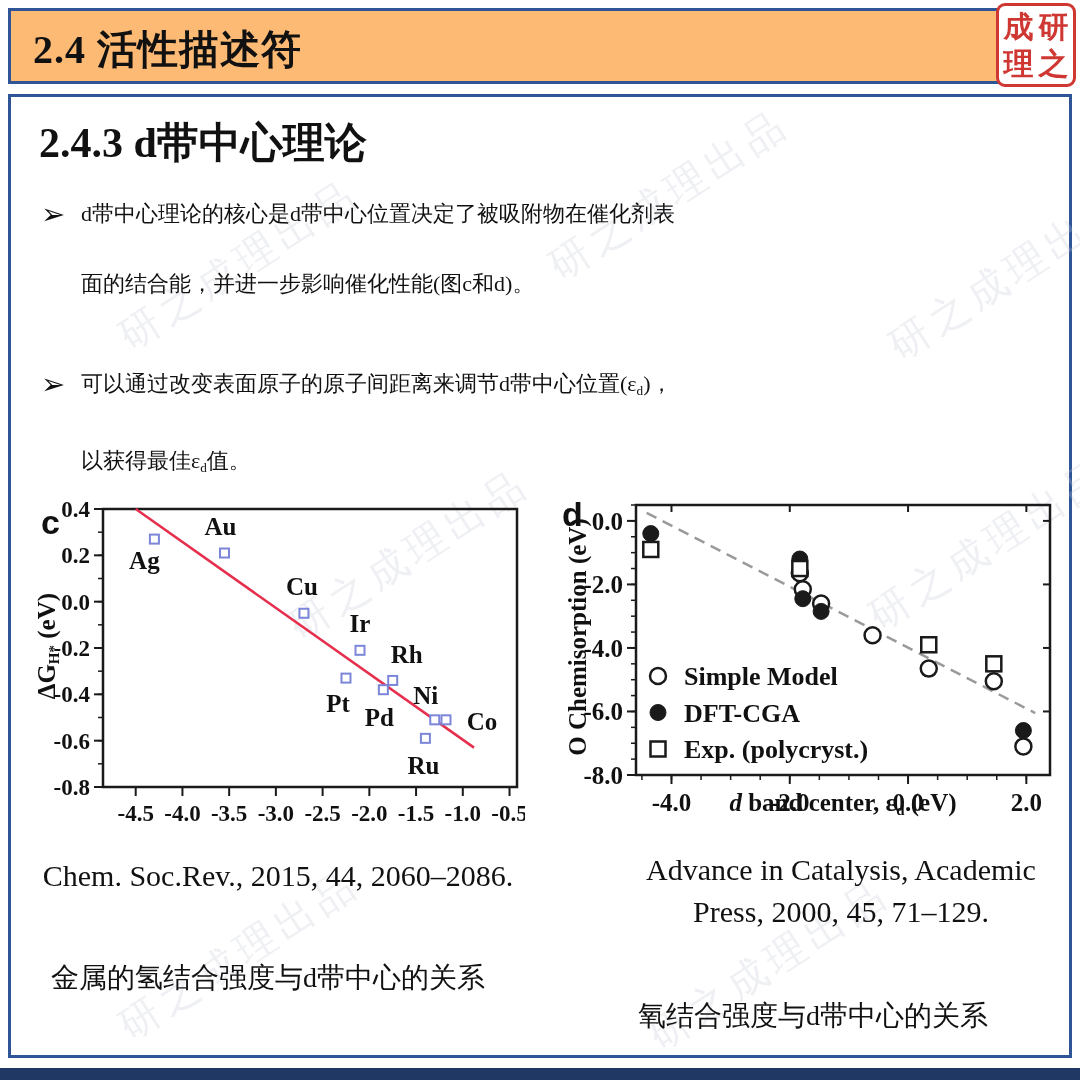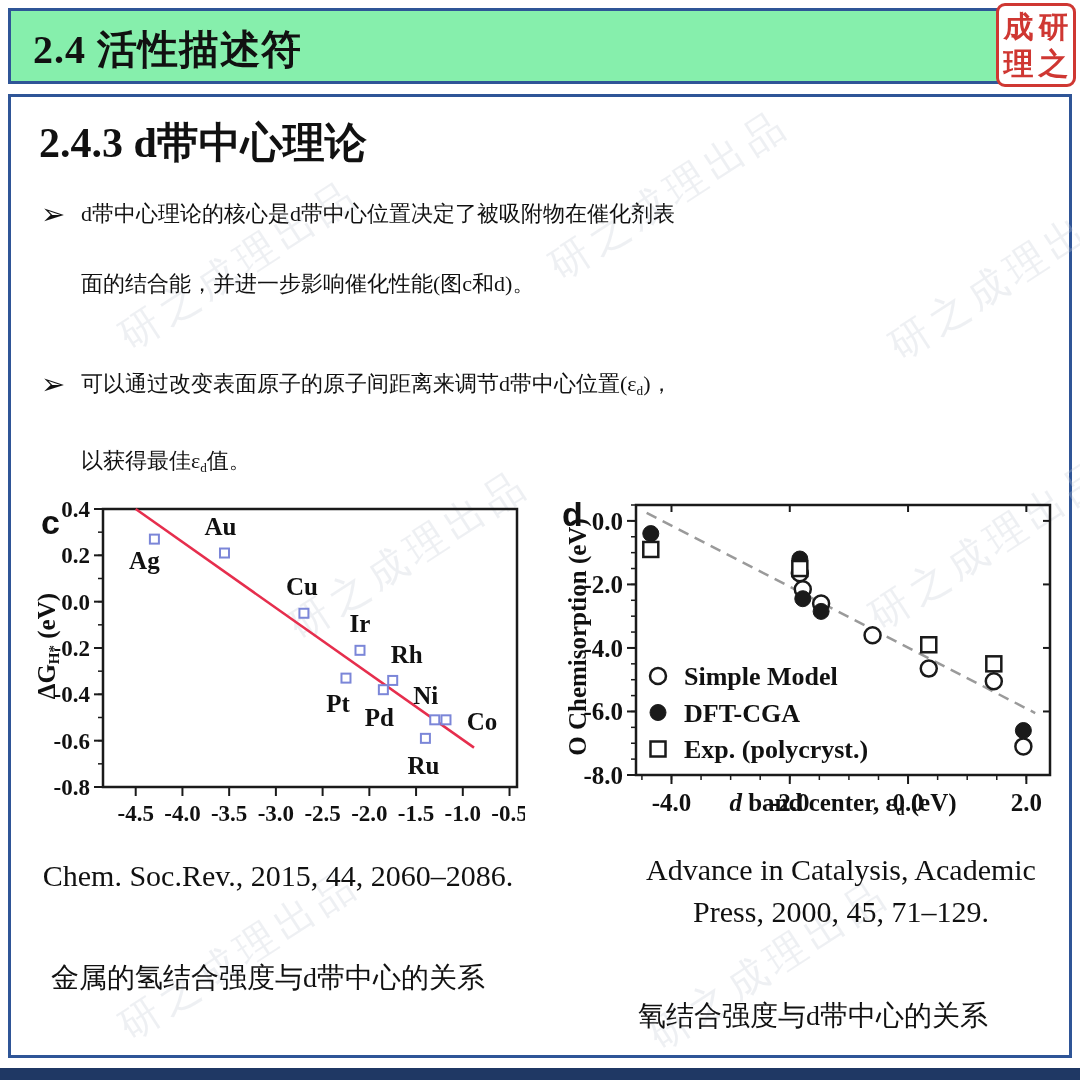--- a/index.html
+++ b/index.html
@@ -1,20 +1,20 @@
 <!DOCTYPE html>
 <html><head>
 <meta charset="utf-8">
 <style>
   *{margin:0;padding:0;box-sizing:border-box}
   html,body{width:1080px;height:1080px}
   body{position:relative;background:#fff;font-family:"Liberation Serif",serif;color:#111;overflow:hidden}
   .abs{position:absolute}
   
-  .header-box{left:8px;top:8px;width:1064px;height:76px;border:3px solid #2f5597;background:#86efac}
+  .header-box{left:8px;top:8px;width:1064px;height:76px;border:3px solid #2f5597;background:#fdba74}
   .header-title{left:22px;top:14px;font-size:40px;font-weight:700;letter-spacing:1px}
   .seal{left:996px;top:3px;width:80px;height:84px;border:3px solid #cf3732;border-radius:9px;background:#fff;z-index:6;display:grid;grid-template-columns:1fr 1fr;grid-template-rows:1fr 1fr;align-items:center;justify-items:center;padding:2px}
   .seal span{color:#cf3732;font-weight:700;font-size:30px;line-height:32px}
   
   .content-box{left:8px;top:94px;width:1064px;height:964px;border:3px solid #2f5597;background:#fff}
   .subtitle{left:28px;top:18px;font-size:42px;font-weight:700}
   .bullets{left:30px;top:82px;width:1004px}
   .bullet{display:flex}
   .bullet + .bullet{margin-top:30px}
   .bullet .mk{width:40px;font-size:29px;line-height:70px;font-family:"DejaVu Sans",sans-serif}

